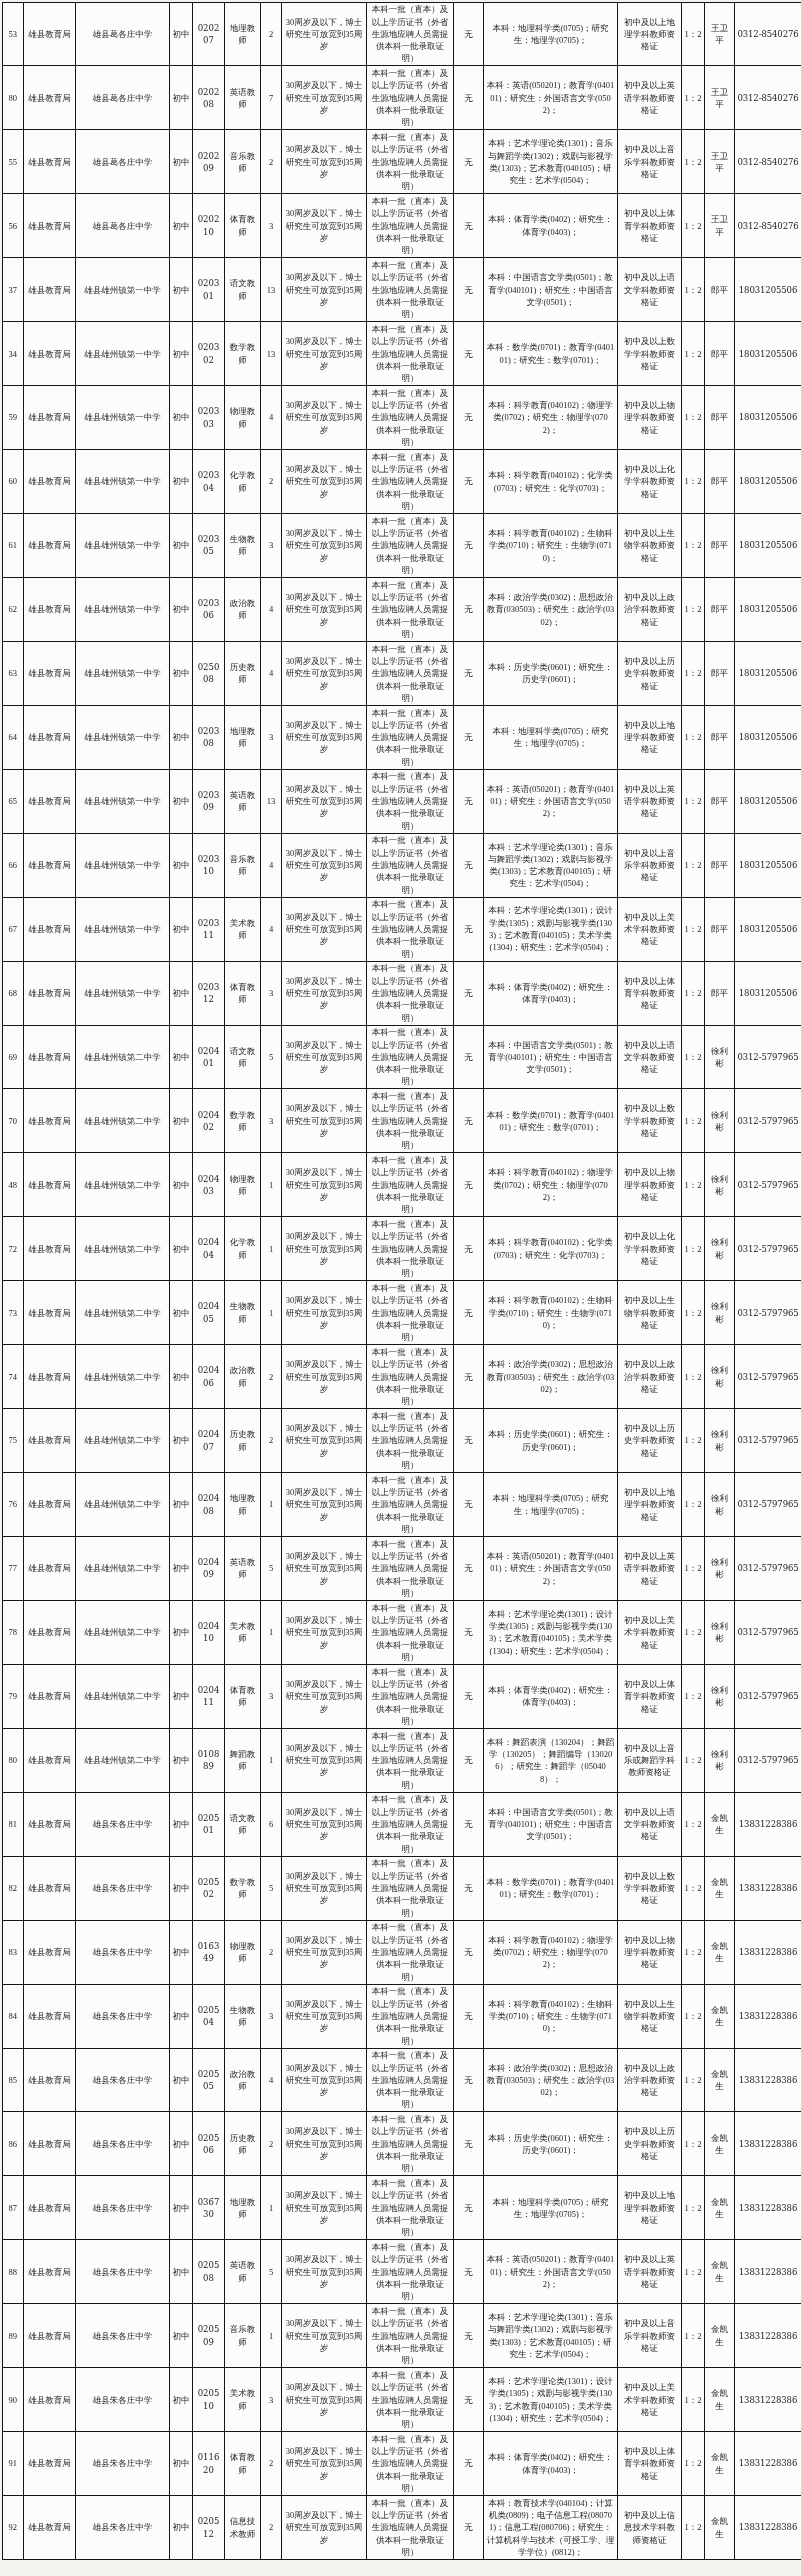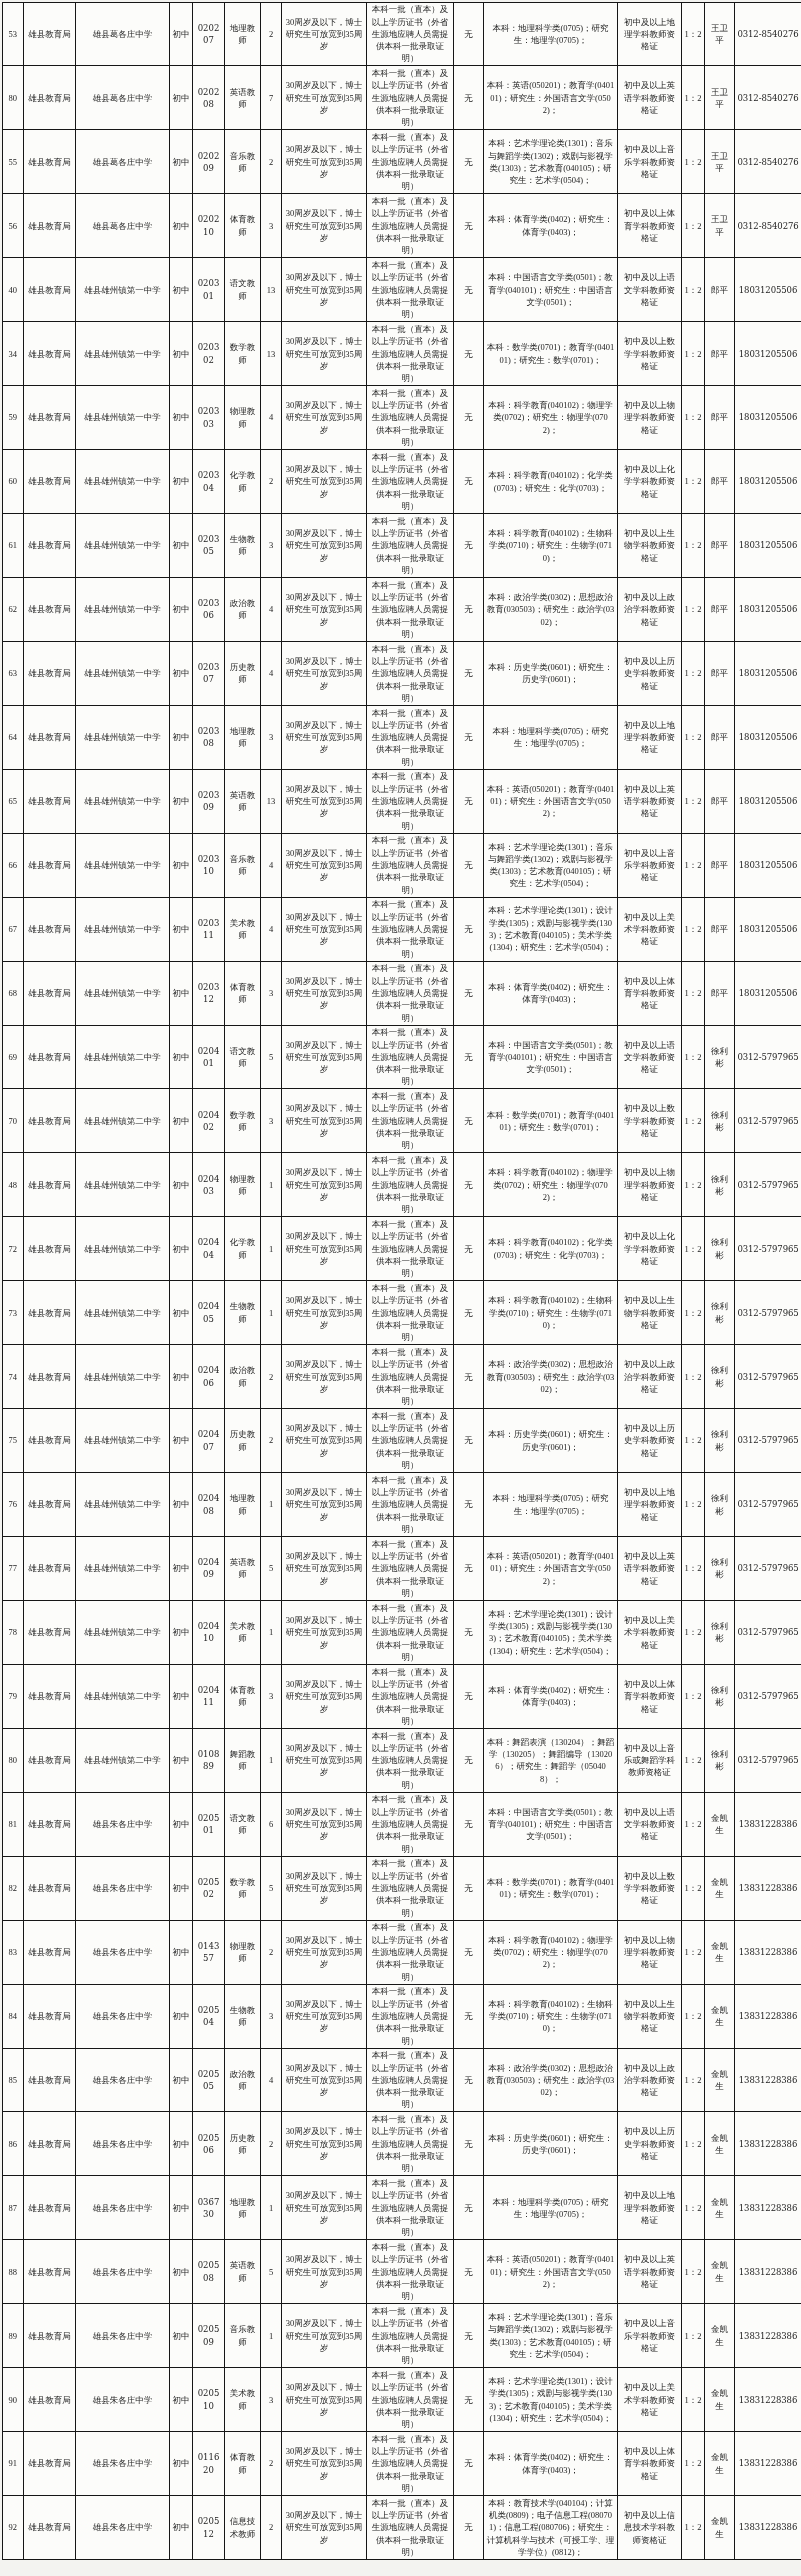--- a/index.html
+++ b/index.html
@@ -111,21 +111,21 @@
     <td class="c-age">30周岁及以下，博士研究生可放宽到35周岁</td>
     <td class="c-degree">本科一批（直本）及以上学历证书（外省生源地应聘人员需提供本科一批录取证明）</td>
     <td class="c-other">无</td>
     <td class="c-major">本科：体育学类(0402)；研究生：体育学(0403)；</td>
     <td class="c-cert">初中及以上体育学科教师资格证</td>
     <td class="c-ratio">1：2</td>
     <td class="c-contact">王卫平</td>
     <td class="c-phone">0312-8540276</td>
   </tr>
         <tr class="row">
-    <td class="c-seq">40</td>
+    <td class="c-seq">37</td>
     <td class="c-bureau">雄县教育局</td>
     <td class="c-school">雄县雄州镇第一中学</td>
     <td class="c-stage">初中</td>
     <td class="c-code">020301</td>
     <td class="c-post">语文教师</td>
     <td class="c-count">13</td>
     <td class="c-age">30周岁及以下，博士研究生可放宽到35周岁</td>
     <td class="c-degree">本科一批（直本）及以上学历证书（外省生源地应聘人员需提供本科一批录取证明）</td>
     <td class="c-other">无</td>
     <td class="c-major">本科：中国语言文学类(0501)；教育学(040101)；研究生：中国语言文学(0501)；</td>
@@ -217,21 +217,21 @@
     <td class="c-cert">初中及以上政治学科教师资格证</td>
     <td class="c-ratio">1：2</td>
     <td class="c-contact">郎平</td>
     <td class="c-phone">18031205506</td>
   </tr>
         <tr class="row">
     <td class="c-seq">63</td>
     <td class="c-bureau">雄县教育局</td>
     <td class="c-school">雄县雄州镇第一中学</td>
     <td class="c-stage">初中</td>
-    <td class="c-code">020307</td>
+    <td class="c-code">025008</td>
     <td class="c-post">历史教师</td>
     <td class="c-count">4</td>
     <td class="c-age">30周岁及以下，博士研究生可放宽到35周岁</td>
     <td class="c-degree">本科一批（直本）及以上学历证书（外省生源地应聘人员需提供本科一批录取证明）</td>
     <td class="c-other">无</td>
     <td class="c-major">本科：历史学类(0601)；研究生：历史学(0601)；</td>
     <td class="c-cert">初中及以上历史学科教师资格证</td>
     <td class="c-ratio">1：2</td>
     <td class="c-contact">郎平</td>
     <td class="c-phone">18031205506</td>
@@ -557,21 +557,21 @@
     <td class="c-cert">初中及以上数学学科教师资格证</td>
     <td class="c-ratio">1：2</td>
     <td class="c-contact">金凯生</td>
     <td class="c-phone">13831228386</td>
   </tr>
         <tr class="row">
     <td class="c-seq">83</td>
     <td class="c-bureau">雄县教育局</td>
     <td class="c-school">雄县朱各庄中学</td>
     <td class="c-stage">初中</td>
-    <td class="c-code">014357</td>
+    <td class="c-code">016349</td>
     <td class="c-post">物理教师</td>
     <td class="c-count">2</td>
     <td class="c-age">30周岁及以下，博士研究生可放宽到35周岁</td>
     <td class="c-degree">本科一批（直本）及以上学历证书（外省生源地应聘人员需提供本科一批录取证明）</td>
     <td class="c-other">无</td>
     <td class="c-major">本科：科学教育(040102)；物理学类(0702)；研究生：物理学(0702)；</td>
     <td class="c-cert">初中及以上物理学科教师资格证</td>
     <td class="c-ratio">1：2</td>
     <td class="c-contact">金凯生</td>
     <td class="c-phone">13831228386</td>

